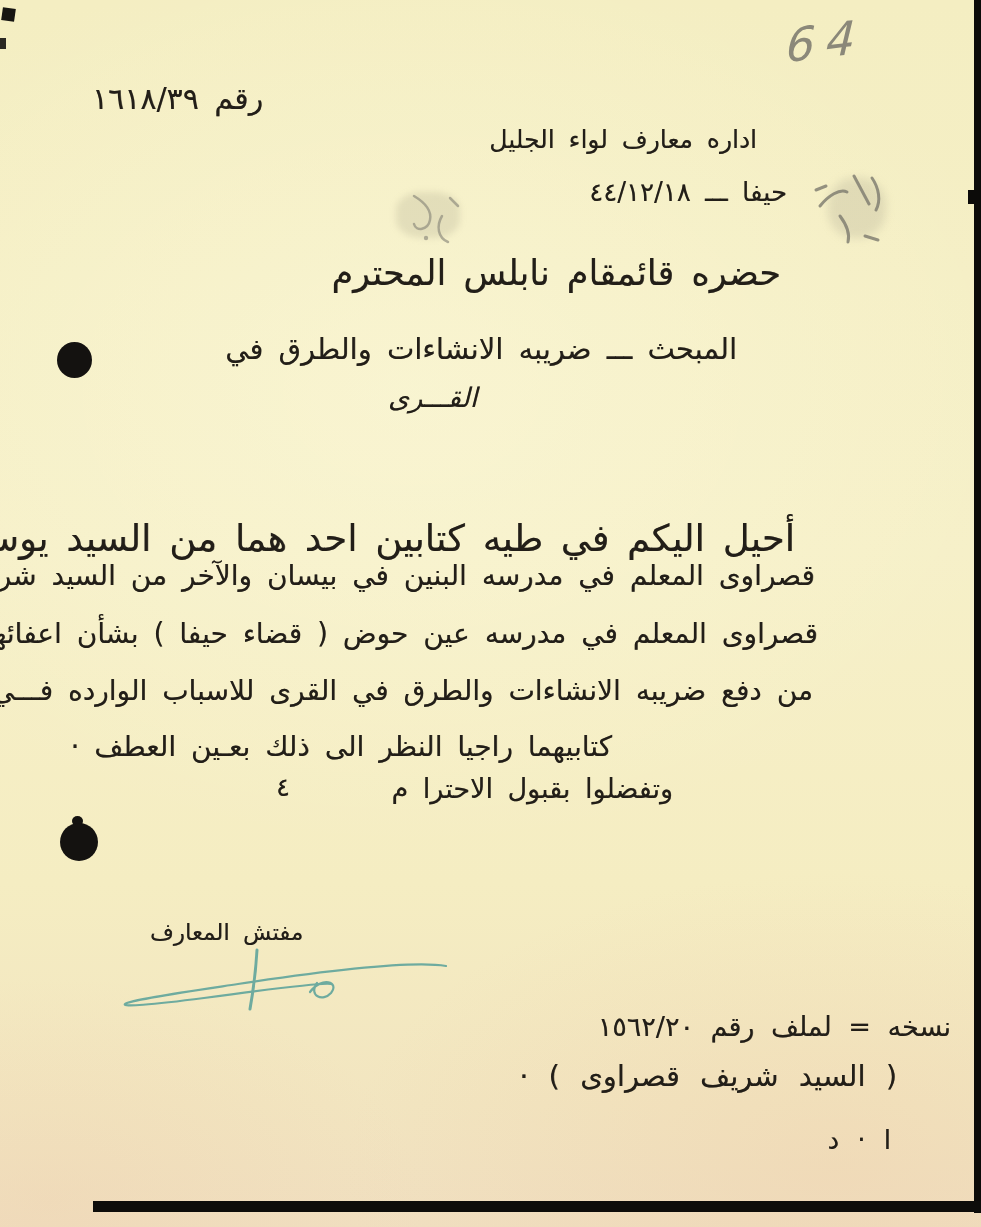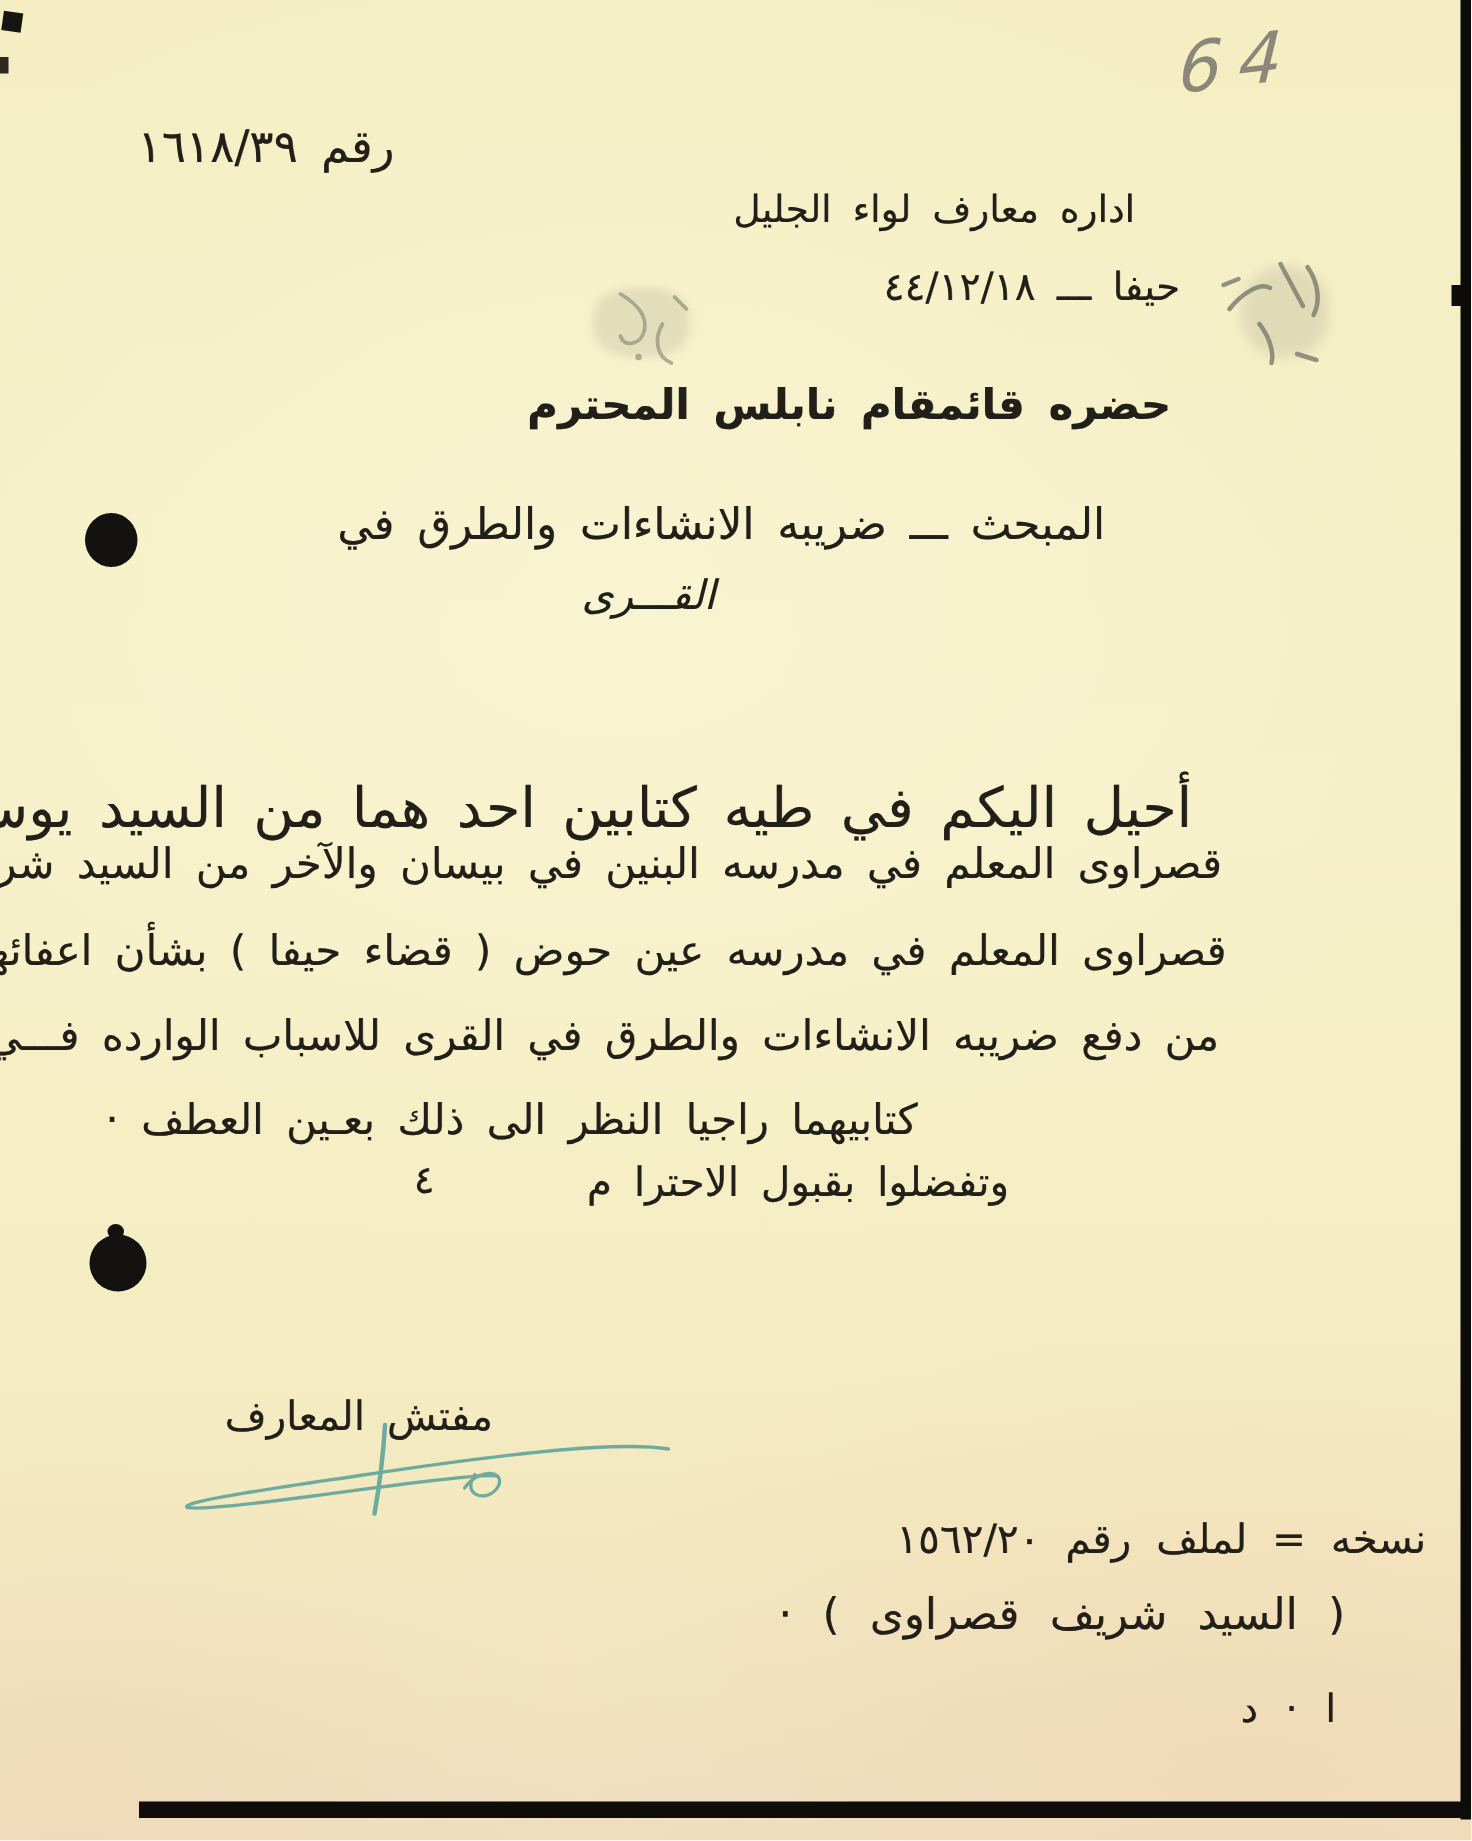--- a/index.html
+++ b/index.html
@@ -18,31 +18,31 @@
     word-spacing:6px;line-height:1.25;
   }
   .pencil-num{
     position:absolute;left:786px;top:14px;font-size:46px;color:#807e72;
     font-style:italic;letter-spacing:11px;transform:rotate(-7deg) skewX(-10deg);
     text-shadow:none;opacity:0.9;
   }
   .ref{left:92px;top:80px;font-size:30px;letter-spacing:1px;}
   .dept{right:224px;top:124px;font-size:25px;text-align:right;}
   .pdate{right:194px;top:176px;font-size:26px;}
-  .addr{right:200px;top:252px;font-size:28px;font-weight:bold;}
+  .addr{right:200px;top:252px;font-size:35px;}
   .subj1{right:244px;top:331px;font-size:29px;}
   .subj2{left:388px;top:381px;font-size:27px;font-style:italic;}
   .bl1{right:186px;top:516px;font-size:37px;}
   .bl2{right:166px;top:558px;font-size:28px;}
   .bl3{right:163px;top:616px;font-size:28px;}
   .bl4{right:168px;top:673px;font-size:28px;}
   .bl5{right:369px;top:729px;font-size:28px;}
   .closing{right:308px;top:772px;font-size:27px;}
   .cmark{left:276px;top:771px;font-size:26px;}
-  .signer{left:150px;top:918px;font-size:27px;margin-top:10px;}
+  .signer{left:150px;top:918px;font-size:23px;}
   .copynote{right:30px;top:1010px;font-size:27px;letter-spacing:1px;word-spacing:8px;margin-left:12px;}
   .copyname{right:84px;top:1058px;font-size:29px;letter-spacing:1px;word-spacing:11px;}
   .initials{right:90px;top:1124px;font-size:26px;word-spacing:10px;}
   .hole{position:absolute;background:#141210;border-radius:50%;}
   .hole-top{left:57px;top:342px;width:35px;height:36px;}
   .hole-bottom{left:60px;top:823px;width:38px;height:38px;}
   .hole-bump{left:72px;top:816px;width:11px;height:10px;}
   .edge{position:absolute;background:#0c0b09;}
   .edge-right{right:0;top:0;width:7px;height:1213px;}
   .edge-right-notch{right:5px;top:190px;width:8px;height:14px;}

